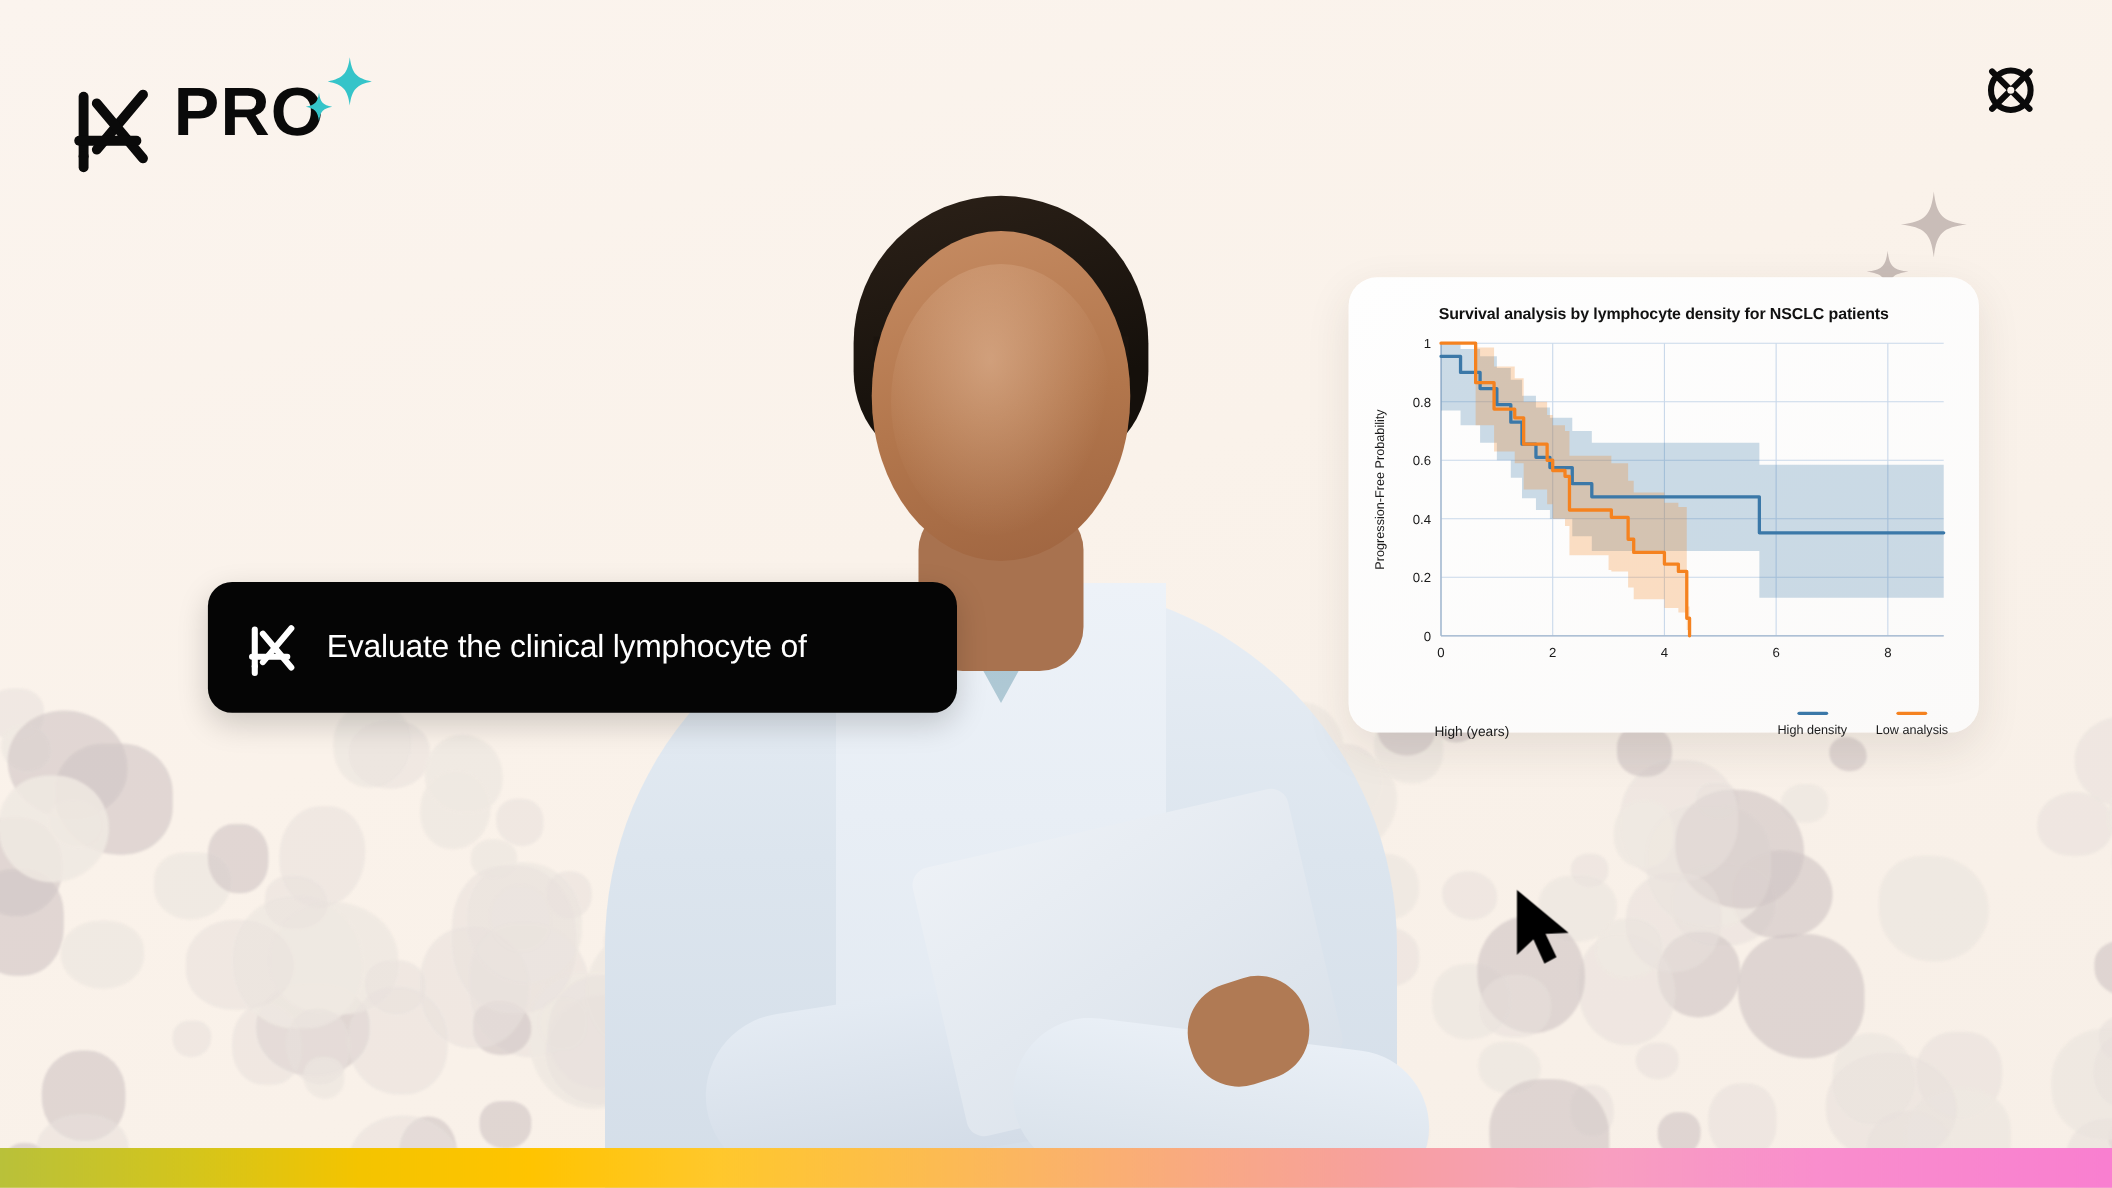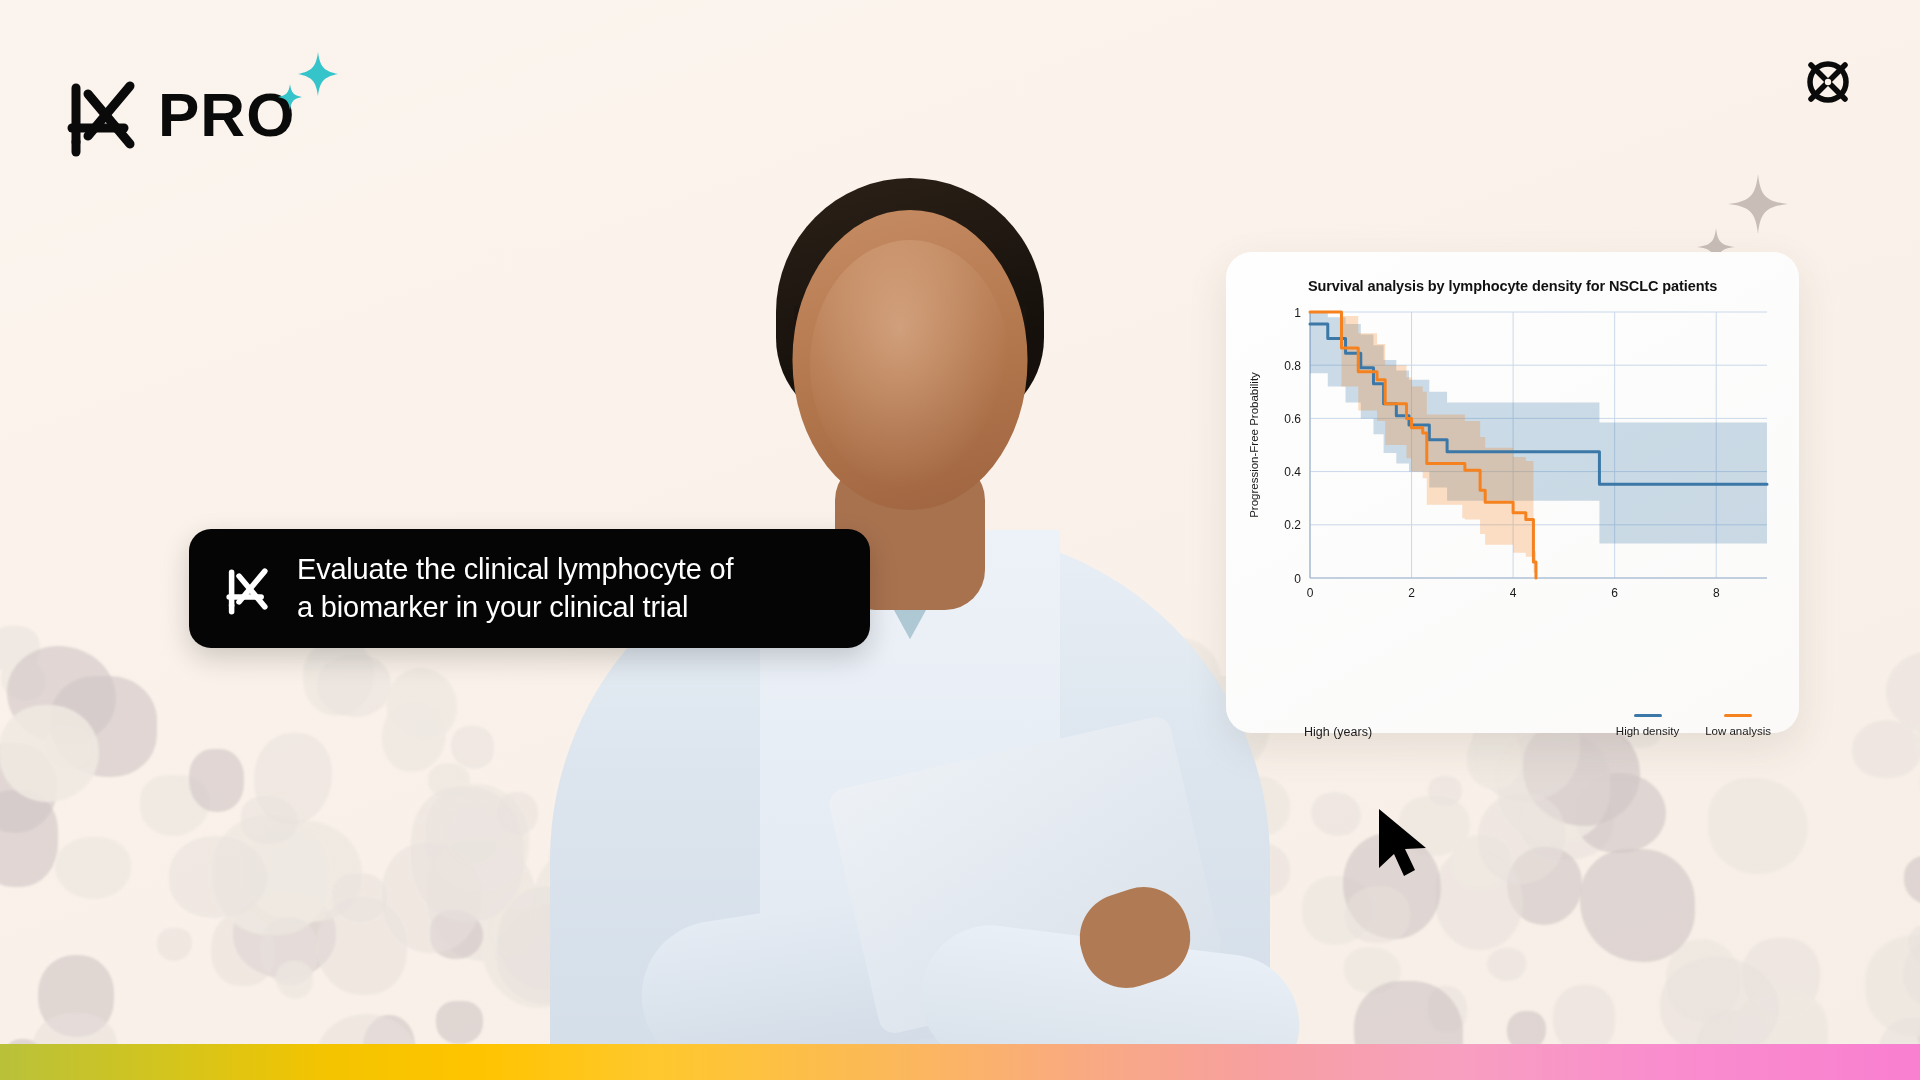--- a/index.html
+++ b/index.html
@@ -22,21 +22,21 @@
   }
   .cell {
     position:absolute; border-radius:50%;
     background:#DAD3D2; opacity:.55;
     filter:blur(1px);
   }
   .cell.dark { background:#B0A3A9; opacity:.62; }
   .cell.pale { background:#E7E2DC; opacity:.85; }
 
   
-  #brand { position:absolute; left:62px; top:72px; display:flex; align-items:center; gap:18px; }
+  #brand { position:absolute; left:62px; top:72px; display:flex; gap:18px; }
   #brand .kmark { width:78px; height:86px; display:block; }
   #brand .pro {
     font-size:62px; font-weight:700; letter-spacing:1px; color:#0A0A0A;
     line-height:1; font-family:"Liberation Sans", sans-serif;
   }
   .sparkles-brand { position:absolute; left:272px; top:48px; width:70px; height:70px; }
 
   
   #headline {
     position:absolute; left:62px; top:248px;
@@ -149,21 +149,21 @@
     height:26px; width:100%;
     background:linear-gradient(90deg,
       #2BBFB3 0%, #7BC05A 14%, #C9C321 25%,
       #FFC107 37%, #FDB33F 50%, #FAA58B 62%,
       #F78FC0 76%, #F659B4 88%, #EF1E96 100%);
   }
   #cursor { position:absolute; left:1374px; top:806px; width:60px; height:74px; z-index:9; }
 
   
   #chart-card {
-    position:absolute; left:1226px; top:252px; width:573px; height:481px;
+    position:absolute; left:1226px; top:252px; width:573px; height:414px;
     background:linear-gradient(150deg,#FEFEFE 0%, #FBFAF9 100%);
     border-radius:26px; z-index:5;
     box-shadow:0 14px 40px rgba(60,45,35,.10);
     padding:20px 18px 10px 18px;
   }
   #chart-title {
     text-align:center; font-size:14.5px; font-weight:700; color:#111;
     letter-spacing:-.1px; margin-top:6px;
   }
   #plot-wrap { position:relative; width:100%; height:322px; margin-top:8px; }
@@ -383,21 +383,20 @@
       <g fill="none" stroke="#FFFFFF" stroke-width="9" stroke-linecap="round" stroke-linejoin="round">
         <path d="M14 16 v54"></path>
         <path d="M14 70 v10"></path>
         <path d="M68 14 L26 64"></path>
         <path d="M26 22 L68 72"></path>
         <path d="M10 56 H62"></path>
       </g>
     </svg>
     <div class="ptext">
       <div>Evaluate the clinical lymphocyte of</div>
-      <div>a biomarker in your clinical trial</div>
     </div>
   </div>
 
 
   <svg id="cursor" viewBox="0 0 60 74">
     <path d="M5 3 L5 62 L20 48 L30 70 L41 64 L31 43 L52 42 Z" fill="#000"></path>
   </svg>
 
   <div id="chart-card">
     <div id="chart-title">Survival analysis by lymphocyte density for NSCLC patients</div>

